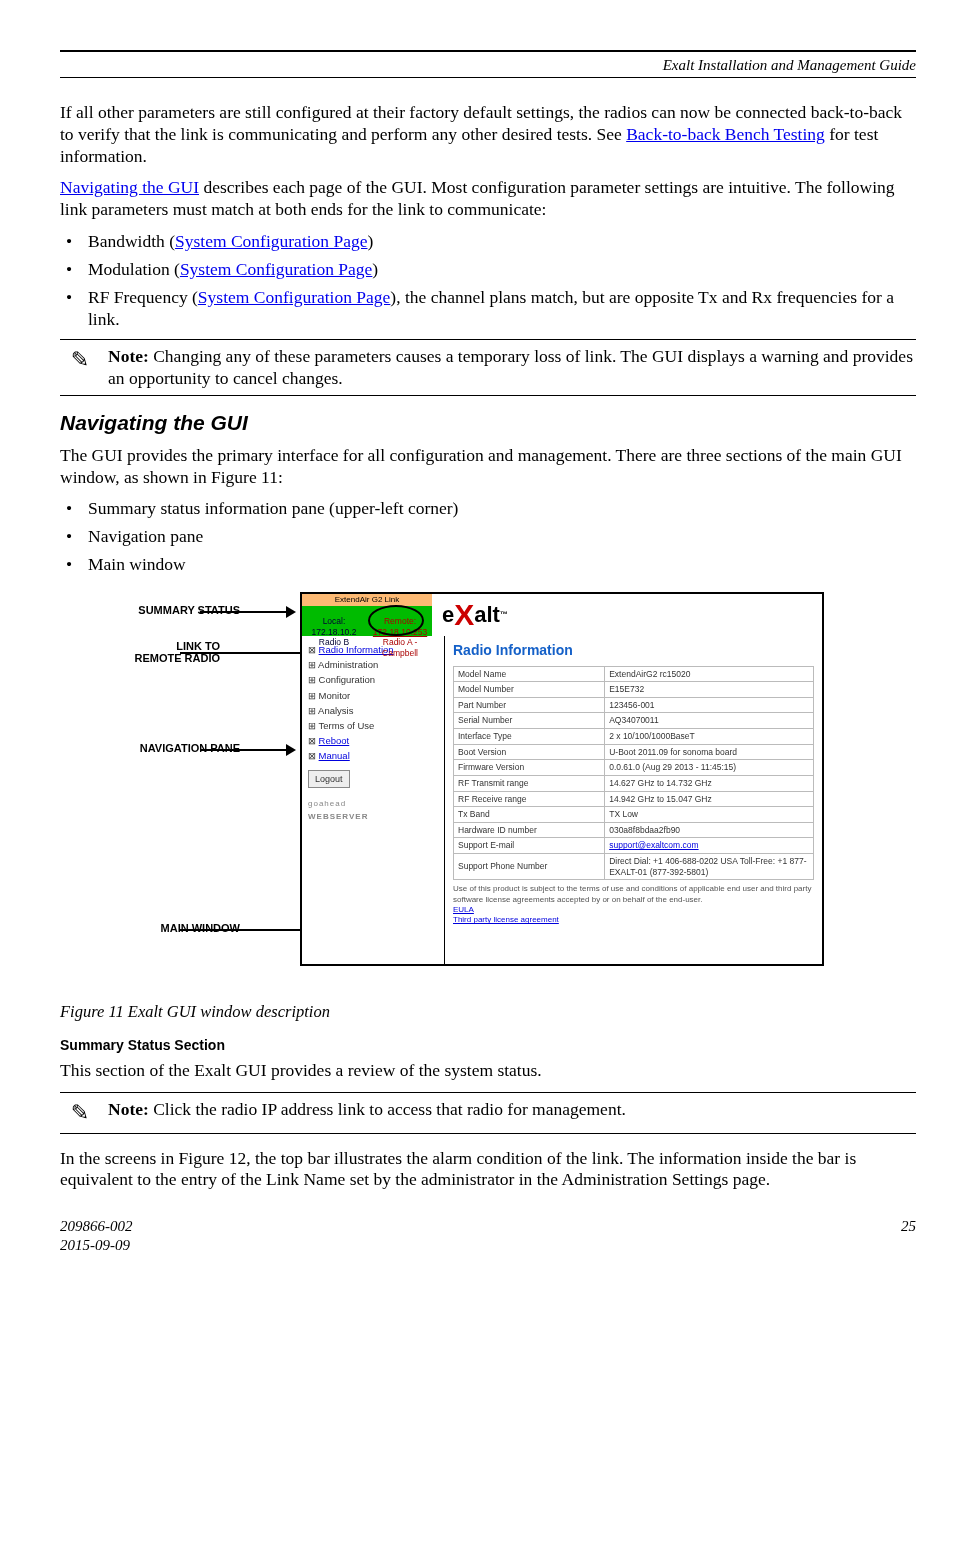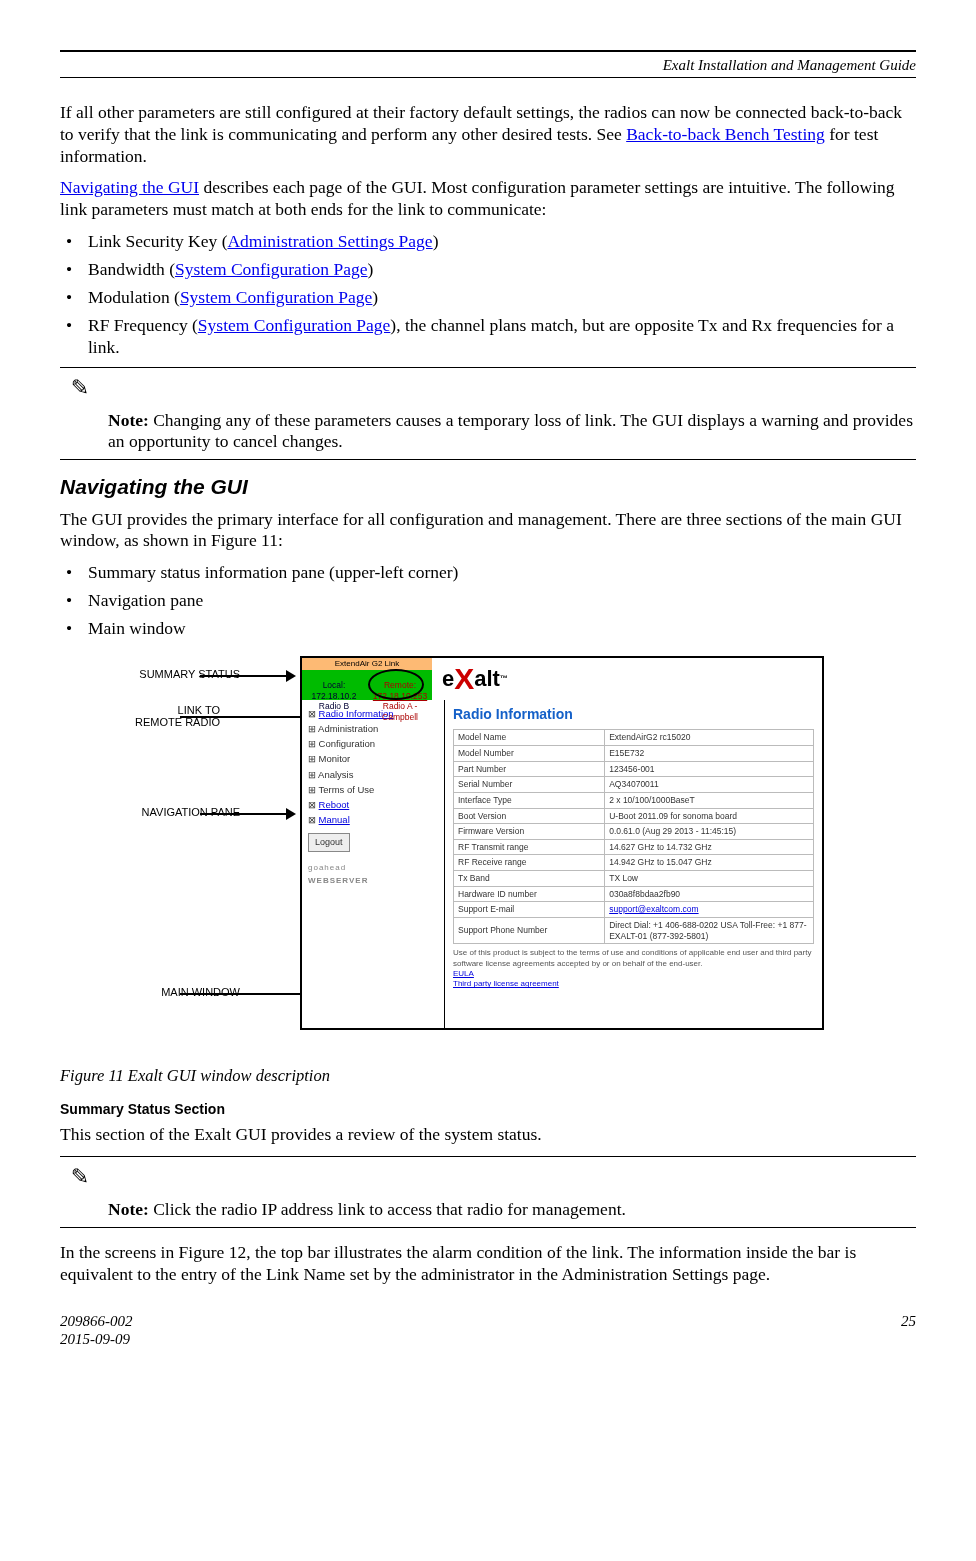--- a/index.html
+++ b/index.html
@@ -32,21 +32,21 @@
     padding: 6px 0 6px 0;
     margin: 8px 0 14px 0;
     display: flex;
   }
   .note-icon {
     width: 40px;
     flex-shrink:0;
     font-size: 22px;
     text-align:center;
   }
-  .note-text { flex:1; padding-left: 8px; margin-top: 36px;}
+  .note-text { flex:1; padding-left: 8px;}
   h2.section {
     font-family: Arial, Helvetica, sans-serif;
     font-weight: bold;
     font-style: italic;
     font-size: 21px;
     margin: 14px 0 8px 0;
   }
   h3.subsection {
     font-family: Arial, Helvetica, sans-serif;
     font-weight: bold;
@@ -69,21 +69,21 @@
   .figwrap {
     position: relative;
     width: 730px;
     height: 400px;
     margin: 16px auto 4px 40px;
     font-family: Arial, Helvetica, sans-serif;
   }
   .callout {
     position:absolute;
     font-size: 11px;
-    font-weight: normal;
+    font-weight: bold;
     text-align: right;
     line-height:1.1;
   }
   .callout .line {
     position:absolute;
     height:2px;
     background:#000;
     top:50%;
   }
   .arrow-r::after{
@@ -199,21 +199,20 @@
 
 <p>
   <span>If all other parameters are still configured at their factory default settings, the radios can now be connected back-to-back to verify that the link is communicating and perform any other desired tests. See </span><a href="#" class="hylink">Back-to-back Bench Testing</a><span> for test information.</span>
 </p>
 
 <p>
   <a href="#" class="hylink">Navigating the GUI</a><span> describes each page of the GUI. Most configuration parameter settings are intuitive. The following link parameters must match at both ends for the link to communicate:</span>
 </p>
 
 <ul class="bullets">
-  <li><span>Link Security Key (</span><a href="#" class="hylink">Administration Settings Page</a><span>)</span></li>
   <li><span>Bandwidth (</span><a href="#" class="hylink">System Configuration Page</a><span>)</span></li>
   <li><span>Modulation (</span><a href="#" class="hylink">System Configuration Page</a><span>)</span></li>
   <li><span>RF Frequency (</span><a href="#" class="hylink">System Configuration Page</a><span>), the channel plans match, but are opposite Tx and Rx frequencies for a link.</span></li>
 </ul>
 
 <div class="note-box">
   <div class="note-icon">✎</div>
   <div class="note-text"><b>Note:</b><span> Changing any of these parameters causes a temporary loss of link. The GUI displays a warning and provides an opportunity to cancel changes.</span></div>
 </div>
 

